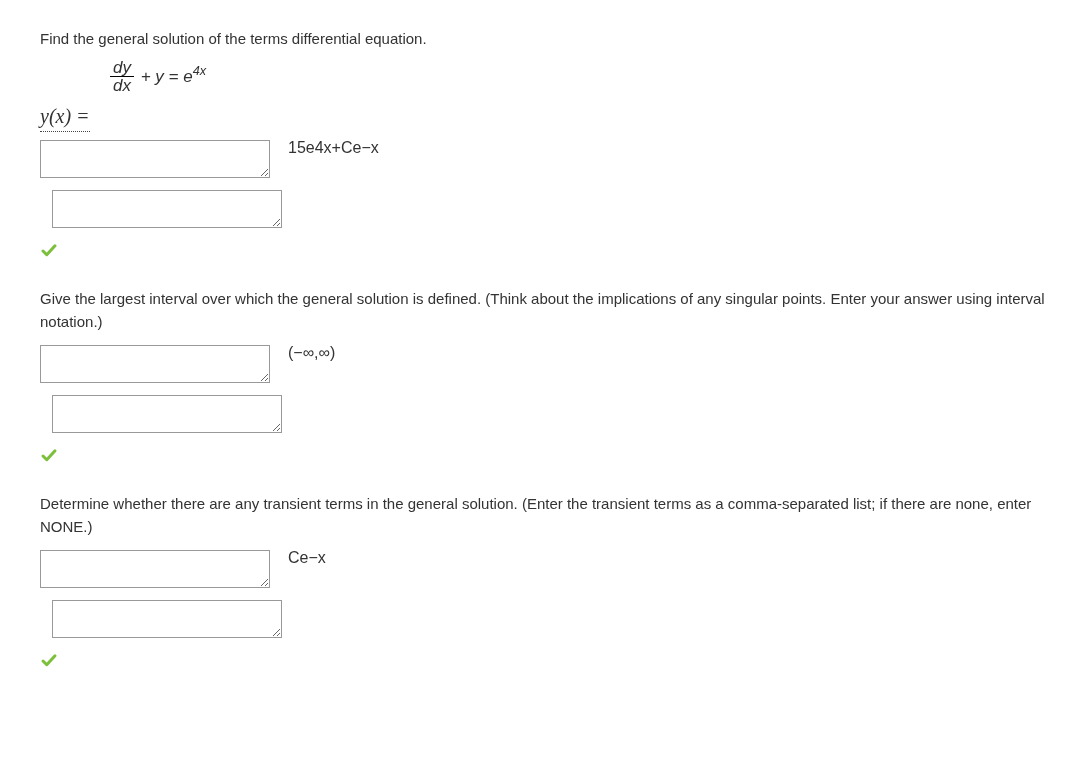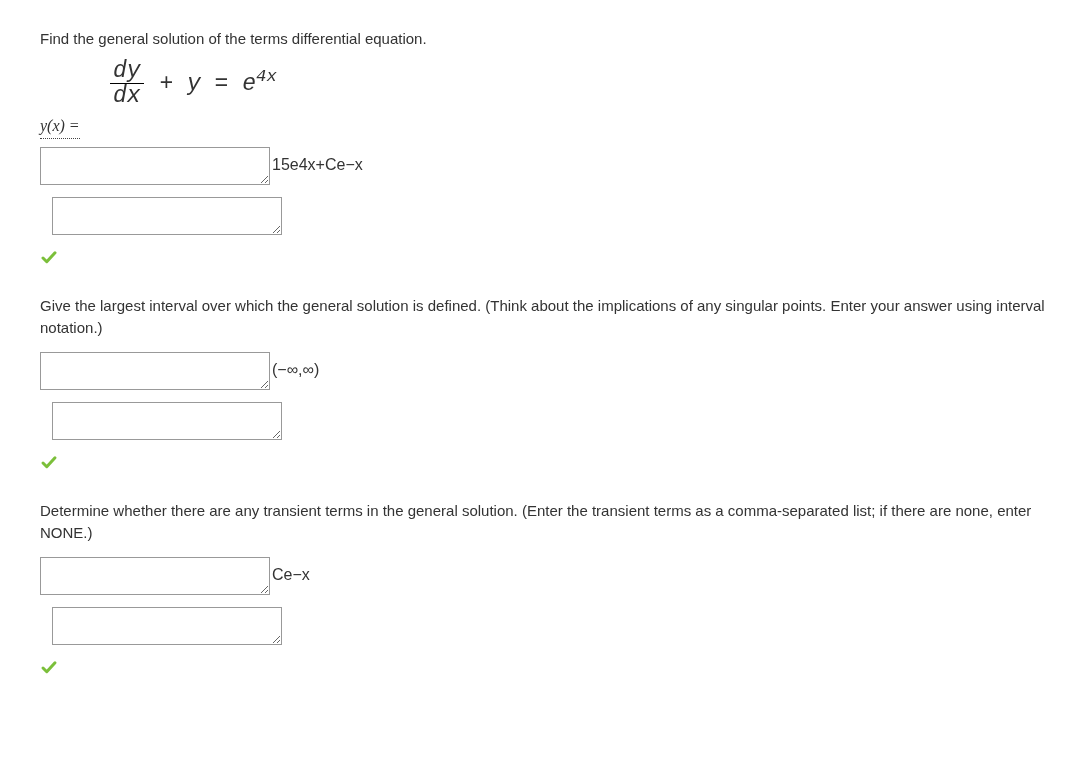--- a/index.html
+++ b/index.html
@@ -7,23 +7,23 @@
     font-size: 15px;
     color: #333;
     margin: 0;
     padding: 28px 40px;
     line-height: 1.5;
   }
   .question-text {
     margin-bottom: 8px;
   }
   .equation-block {
-    font-family: Liberation Mono, monospace;
+    font-family: Liberation Sans, sans-serif;
     font-style: italic;
-    font-size: 23px;
+    font-size: 17px;
     margin-left: 70px;
     margin-bottom: 6px;
   }
   .fraction {
     display: inline-block;
     vertical-align: middle;
     text-align: center;
     line-height: 1.05;
     margin-right: 2px;
   }
@@ -37,29 +37,29 @@
     padding: 0 3px;
   }
   .sup {
     font-size: 0.75em;
     vertical-align: super;
     font-style: italic;
   }
   .yx-label {
     font-family: Georgia, 'Times New Roman', serif;
     font-style: italic;
-    font-size: 16px;
+    font-size: 20px;
     border-bottom: 1px dotted #444;
     display: inline-block;
     margin-bottom: 4px;
   }
   .answer-row {
     display: flex;
-    align-items: flex-end;
-    gap: 0;
+    align-items: flex-start;
+    gap: 16px;
   }
   .answer-row .ans-text {
     font-family: Verdana, Geneva, sans-serif;
     font-size: 16px;
     padding-bottom: 8px;
     padding-left: 2px;
   }
   textarea.answer-input {
     display: block;
     width: 230px;

